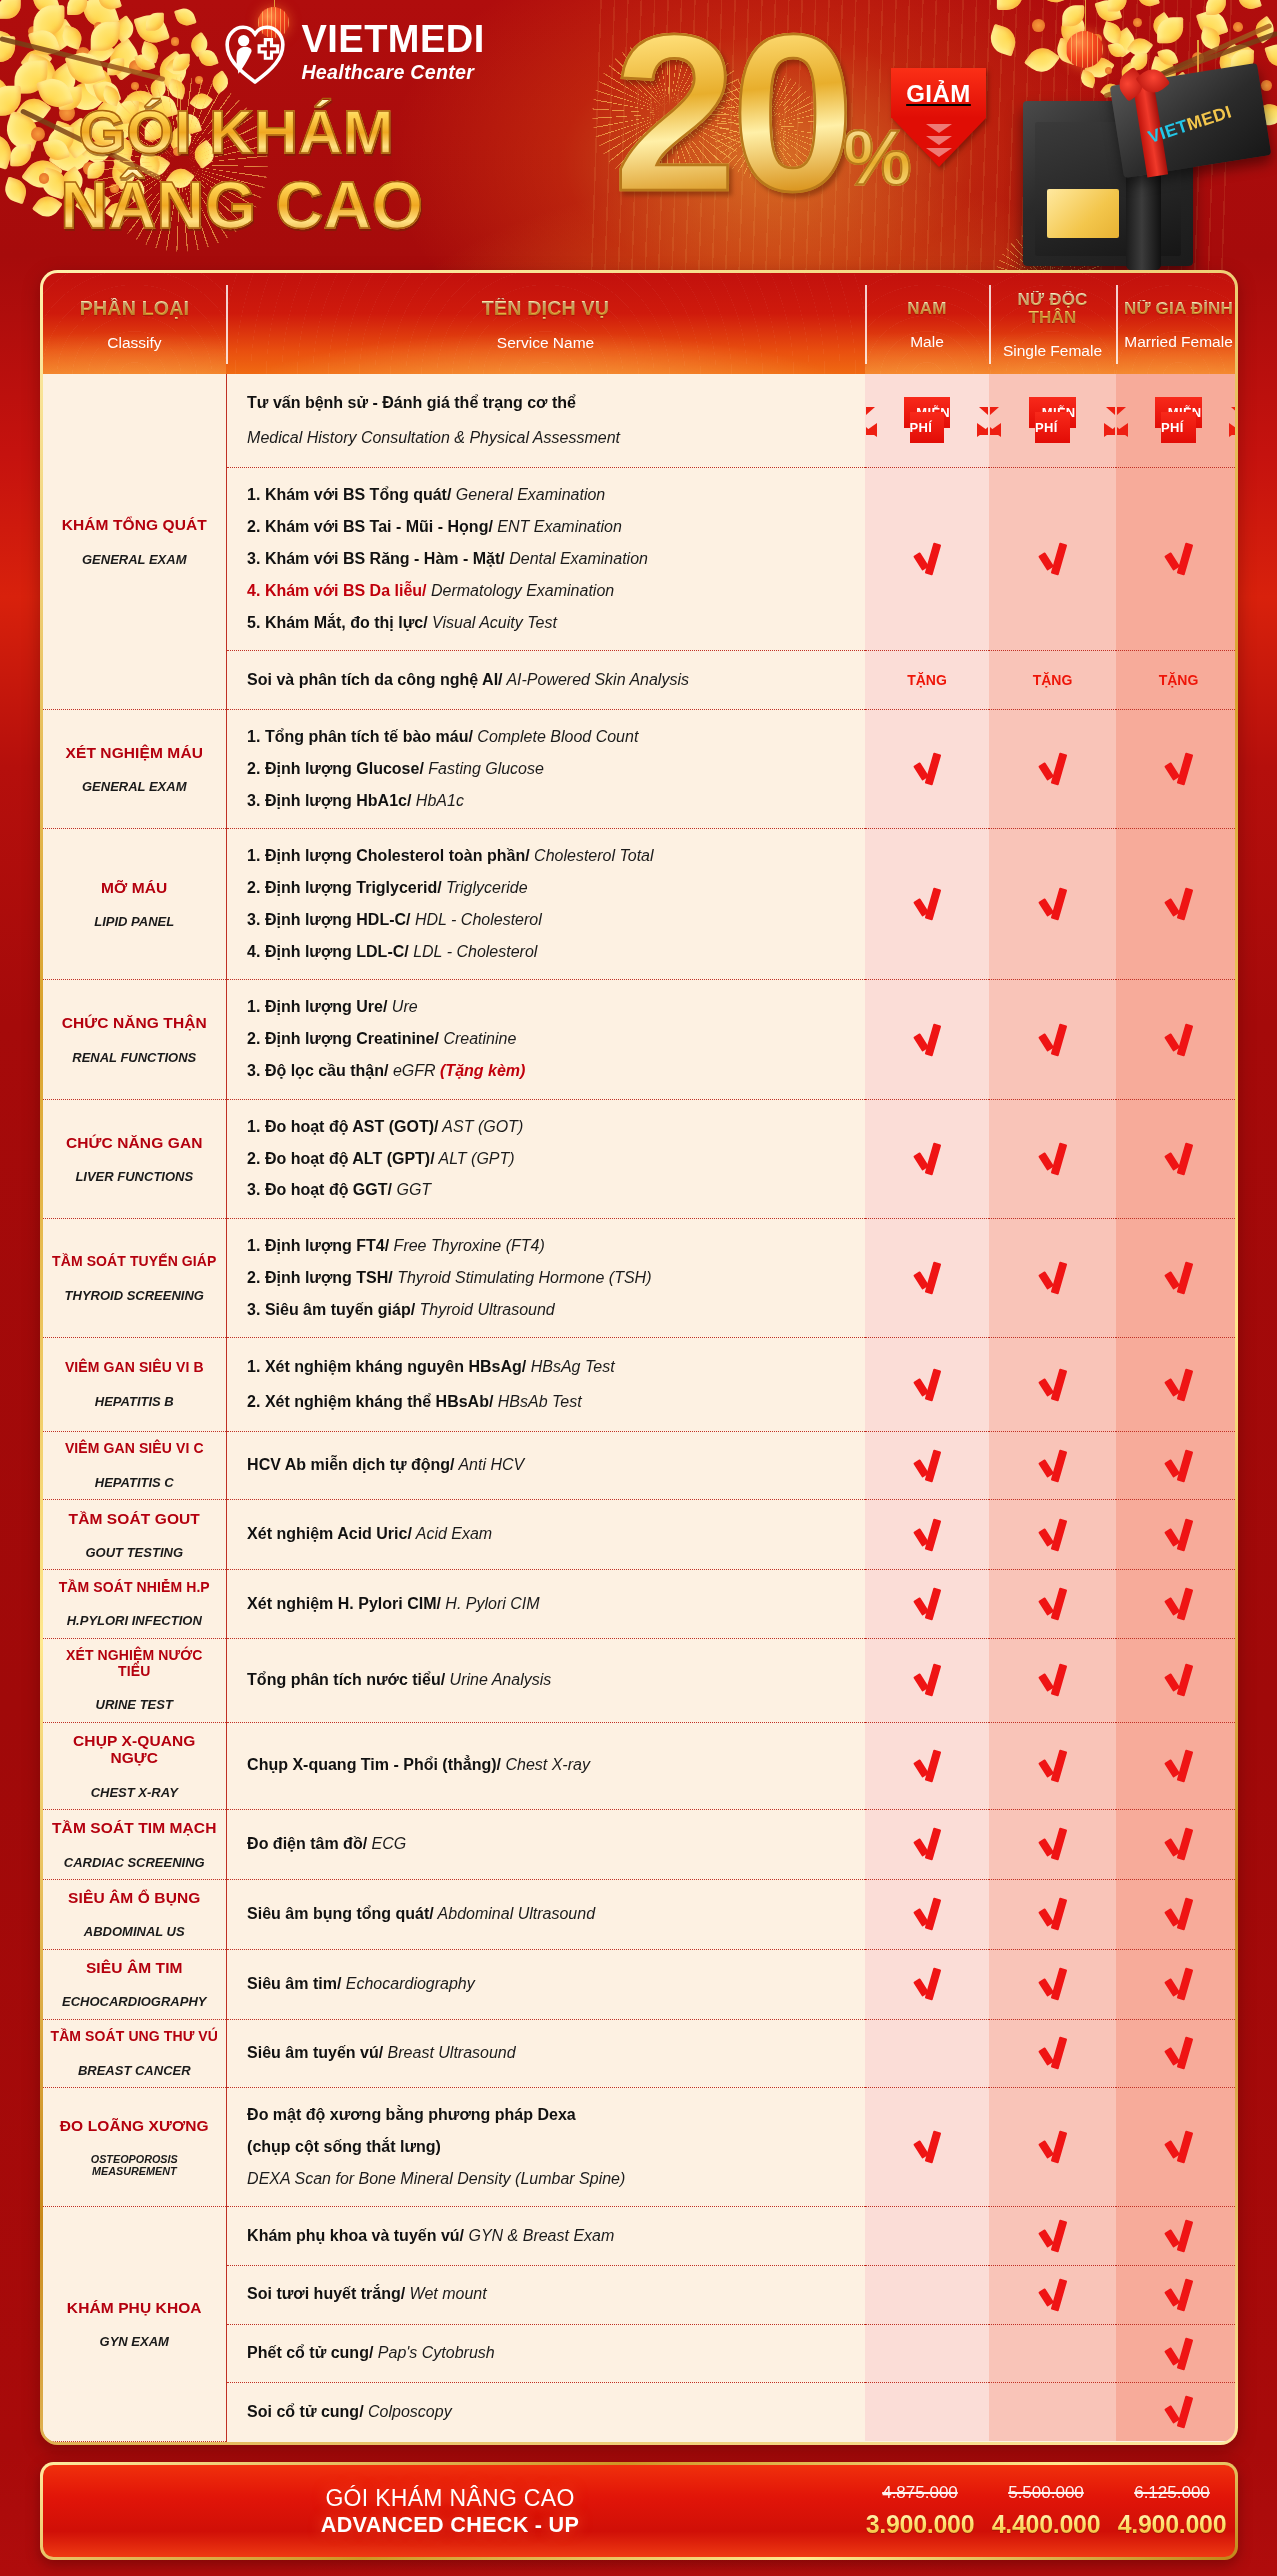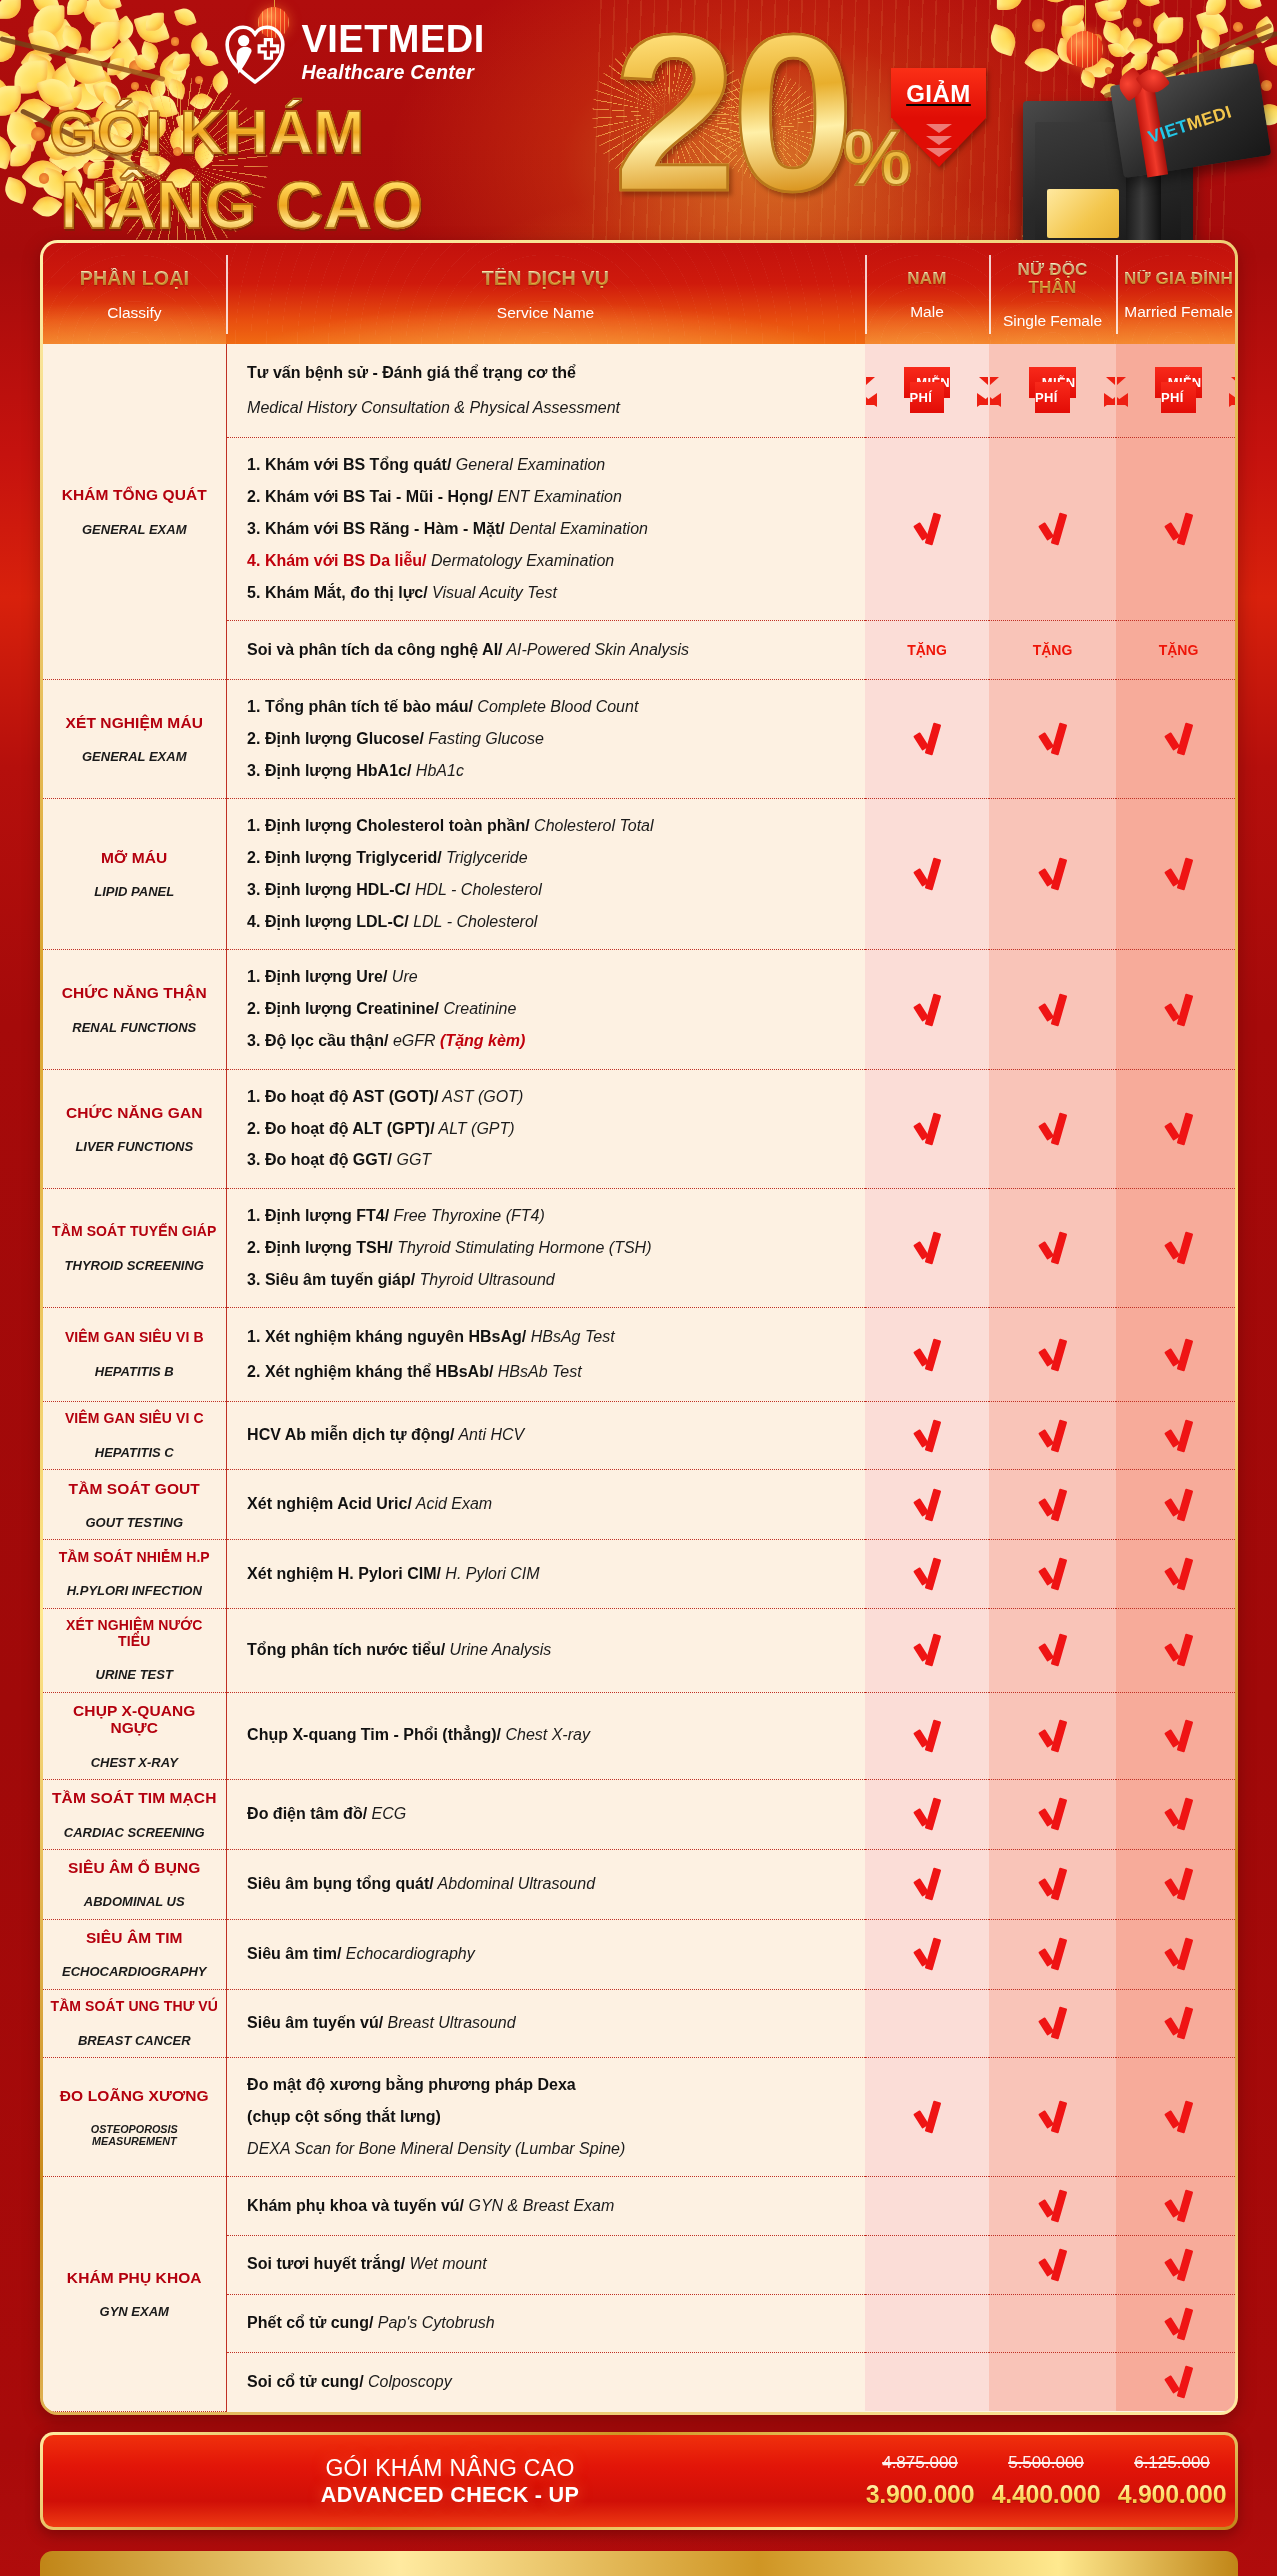--- a/index.html
+++ b/index.html
@@ -14,21 +14,21 @@
     width: 1278px;
     height: 2842px;
     overflow: hidden;
     background:
       radial-gradient(ellipse 721px 361px at 62% 14%, rgba(255,170,40,0.55) 0%, rgba(220,40,10,0.0) 62%),
       radial-gradient(ellipse 927px 464px at 50% 100%, #c2110f 0%, rgba(160,8,8,0) 70%),
       linear-gradient(180deg, #b00d0d 0%, #a60b0b 9%, #c5120e 16%, #d8210c 21%, #b50f0c 27%, #a50a0a 36%, #a00909 60%, #a80a0a 86%, #bf1010 100%);
   }
 
   
-  .header { position: relative; height: 240px; overflow: hidden; }
+  .header { position: relative; height: 270px; overflow: hidden; }
   .hdr-glow {
     position: absolute; left: 30%; top: -72px; width: 773px; height: 464px;
     background: radial-gradient(ellipse at center, rgba(255,196,60,0.55) 0%, rgba(255,120,20,0.22) 38%, rgba(255,80,10,0) 70%);
     pointer-events: none;
   }
   .rays {
     position: absolute; left: 46%; top: -31px; width: 644px; height: 392px;
     background: repeating-linear-gradient(92deg,
        rgba(255,220,120,0.12) 0px, rgba(255,220,120,0.12) 1.5px,
        rgba(255,160,40,0.0) 1.5px, rgba(255,160,40,0.0) 13.4px);
@@ -85,20 +85,21 @@
   .logo-sub { font-size: 19.6px; font-style: italic; font-weight: 600; margin-top: 5.2px; letter-spacing: 0.3px;}
 
   .main-title { position:absolute; left: 49px; top: 100px; z-index: 9; }
   .gold-line {
     font-size: 61px; font-weight: 900; letter-spacing: 0.5px; line-height: 1.0;
     background: linear-gradient(180deg,#fff6bf 0%,#ffd757 22%,#f0a821 50%,#ffe183 72%,#d98a12 100%);
     -webkit-background-clip: text; background-clip: text; color: transparent;
     -webkit-text-stroke: 1.5px #a8610c;
     filter: drop-shadow(1.5px 2.6px 0 rgba(110,40,4,.55));
     padding: 2.1px 0;
+    text-align: center;
   }
   .gold-line.l2 { font-size: 66px; margin-left: 11.3px; margin-top: 5.2px; }
 
   .disc-wrap { position:absolute; left: 613px; top: 15.5px; z-index: 7; }
   .disc-num {
     font-size: 222px; font-weight: 900; line-height: .88; letter-spacing: -5.2px;
     background: linear-gradient(175deg,#fff4c2 0%,#ffe07a 18%,#e8ae2c 42%,#fff0a8 58%,#d9921a 82%,#f7cf63 100%);
     -webkit-background-clip: text; background-clip: text; color: transparent;
     -webkit-text-stroke: 2.6px #b8781a;
     filter: drop-shadow(3.1px 4.1px 2.1px rgba(90,30,0,.45));

